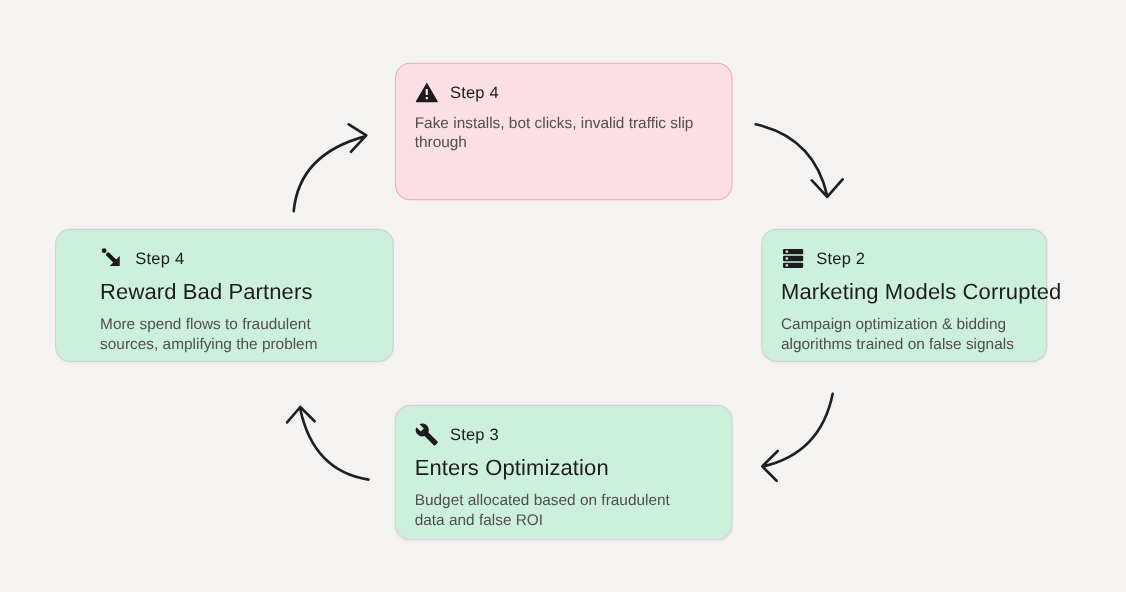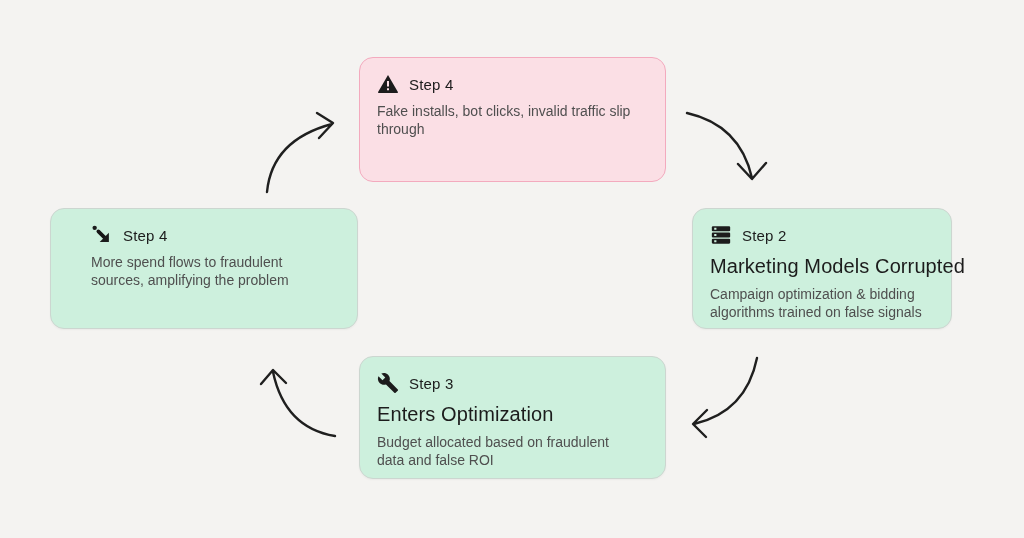--- a/index.html
+++ b/index.html
@@ -38,21 +38,21 @@
     font-size: 20px; font-weight: 500; color: var(--ink, #1c1c1c);
     letter-spacing: .1px; white-space: nowrap;
   }
   .card-desc {
     margin-top: 7px;
     font-size: 14px; line-height: 1.3; color: var(--muted, #4f4f4f);
   }
 
   .pos-step1 { left: 359px; top: 57px;  width: 307px; height: 125px; }
   .pos-step2 { left: 668px; top: 208px; width: 260px; height: 121px; margin-left: 24px; }
-  .pos-step3 { left: 359px; top: 356px; width: 307px; height: 123px; }
+  .pos-step3 { left: 359px; top: 368px; width: 307px; height: 123px; }
   .pos-step4 { left: 50px;  top: 208px; width: 308px; height: 121px; padding-left: 40px; }
 
   .pos-step1 .card-desc { max-width: 278px; }
   .pos-step2 .card-desc { max-width: 246px; }
   .pos-step3 .card-desc { max-width: 242px; }
   .pos-step4 .card-desc { max-width: 234px; }
 
   .center-label {
     position: absolute; left: 512px; top: 241px;
     transform: translateX(-50%);
@@ -141,17 +141,18 @@
     <div class="card-head">
       <span class="icon">
         <svg viewBox="0 0 24 24">
           <circle class="glyph" cx="4" cy="4.2" r="2.4"></circle>
           <path d="M8 8 L16 16" stroke="#151515" stroke-width="4" stroke-linecap="round" fill="none"></path>
           <path class="glyph" d="M19.5 9.5 V19.5 H9.5 Z"></path>
         </svg>
       </span>
       <span class="step-label">Step 4</span>
     </div>
+    <div class="card-title">Reward Bad Partners</div>
     <div class="card-desc">More spend flows to fraudulent sources, amplifying the problem</div>
   </div>
 
 
 </div>
 
 </body></html>

